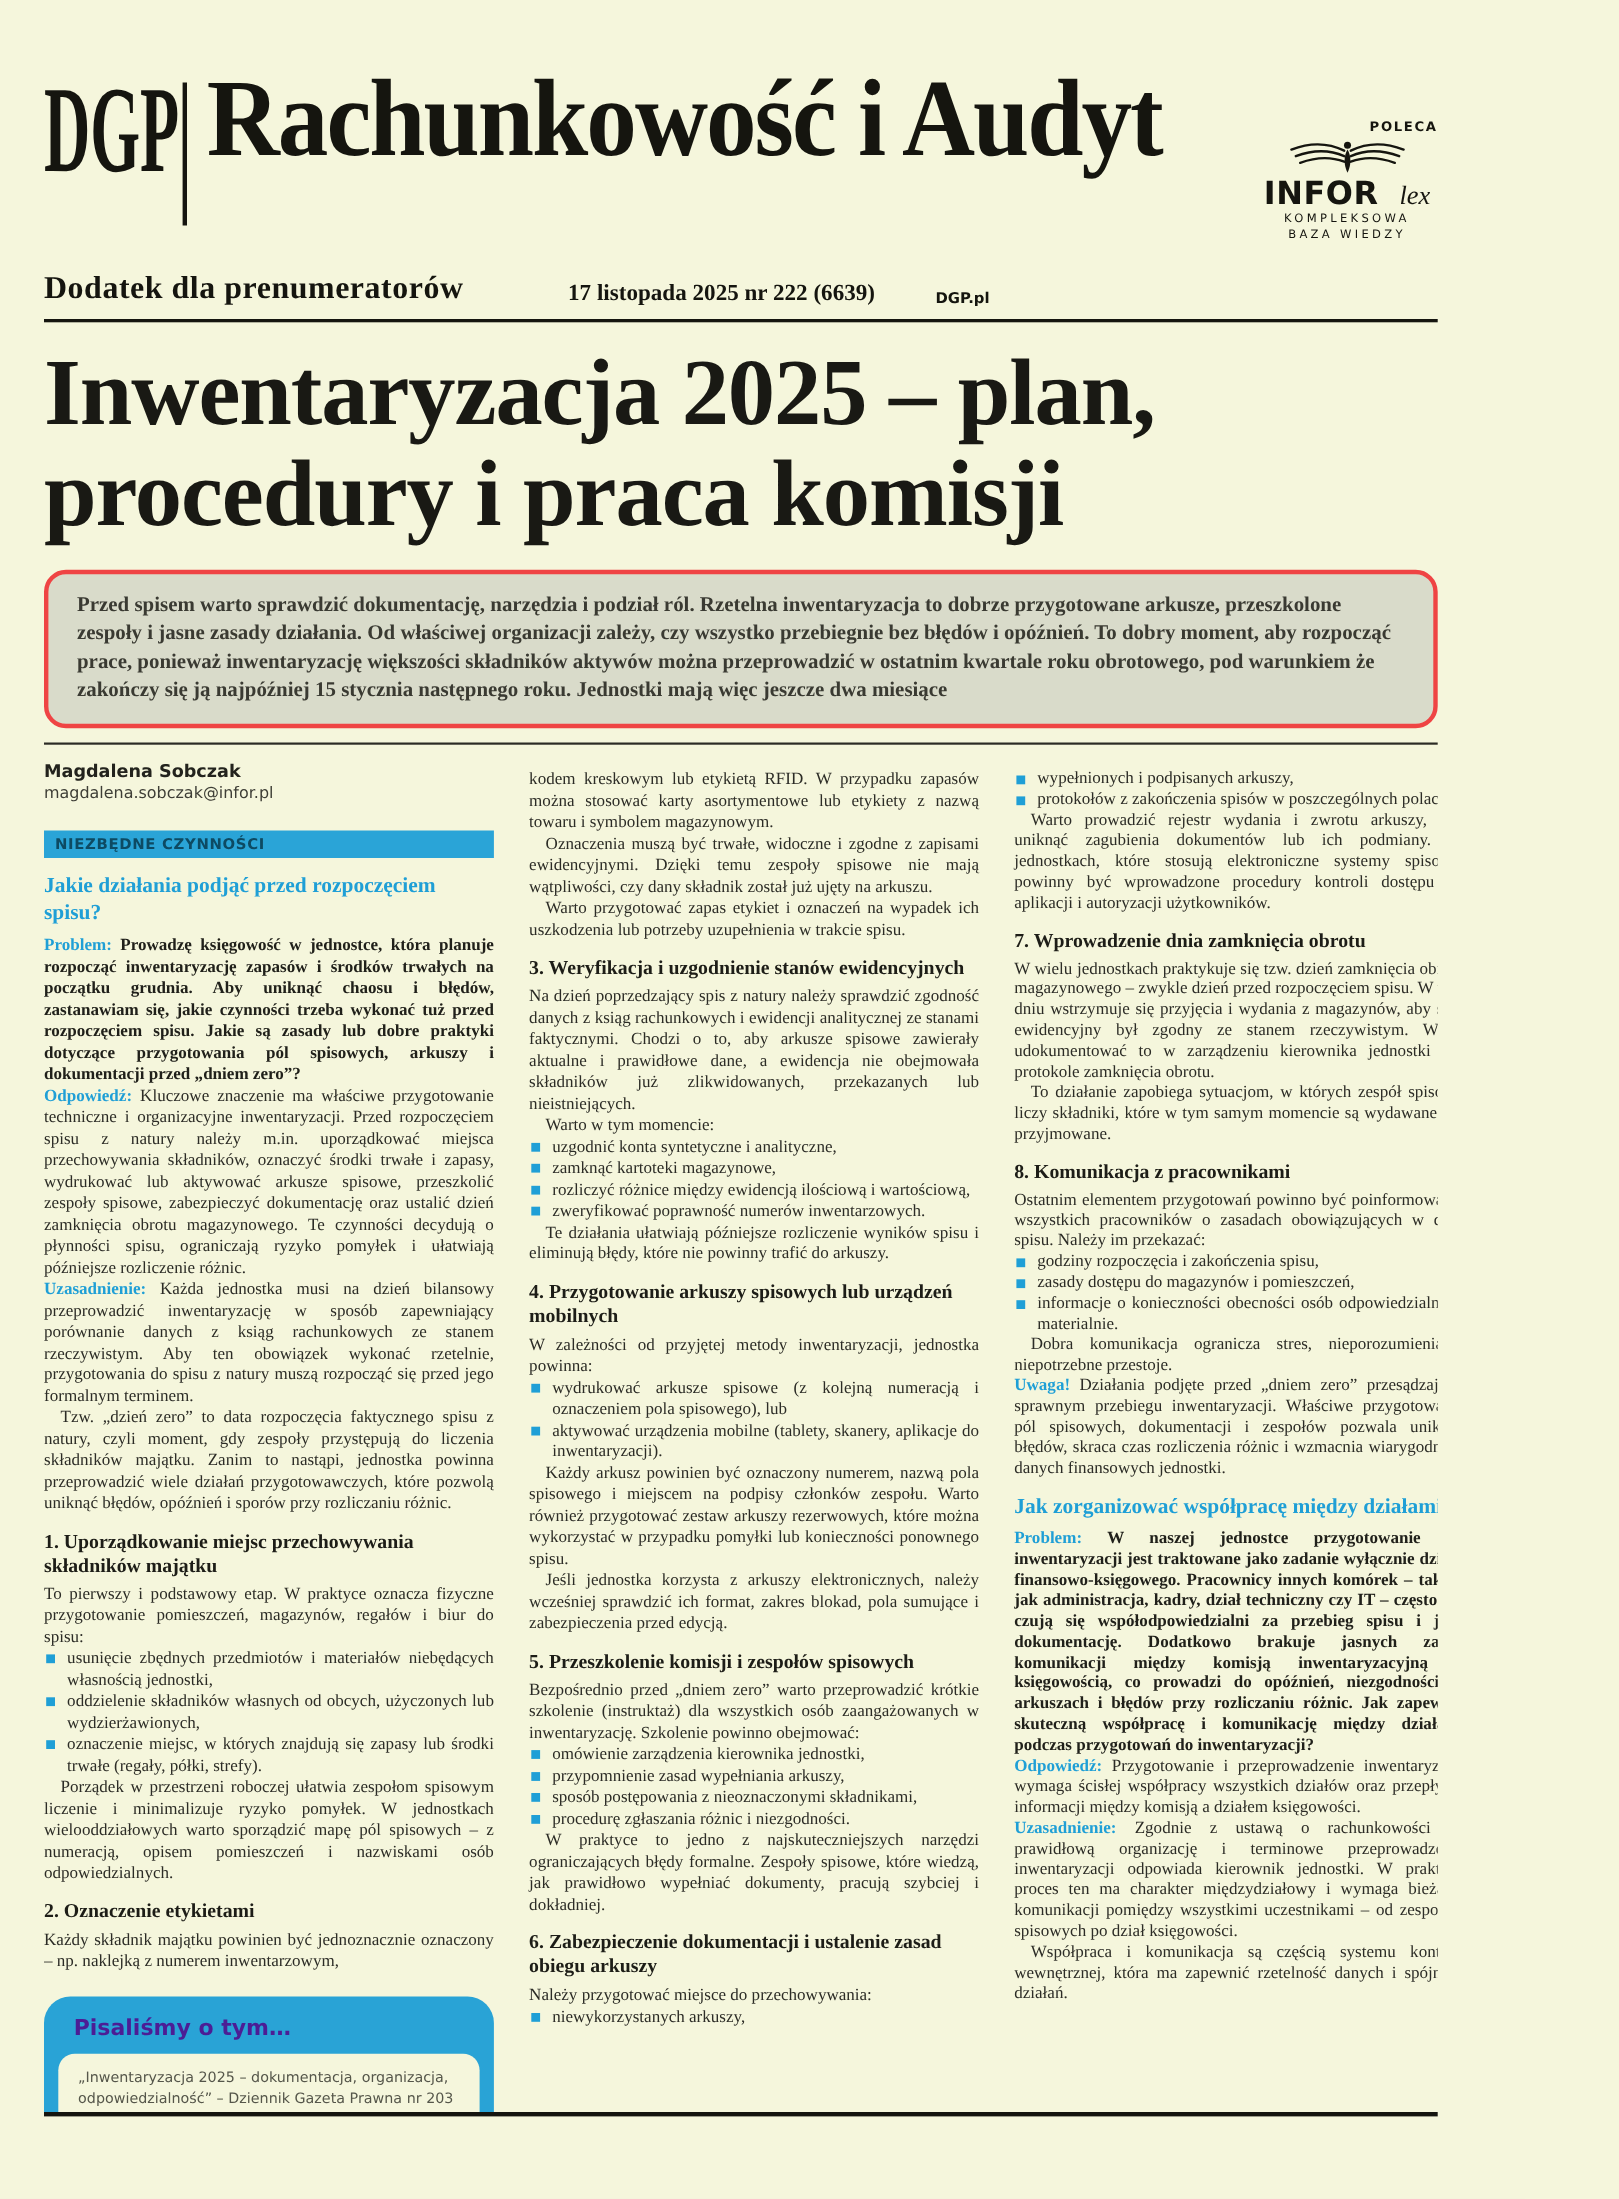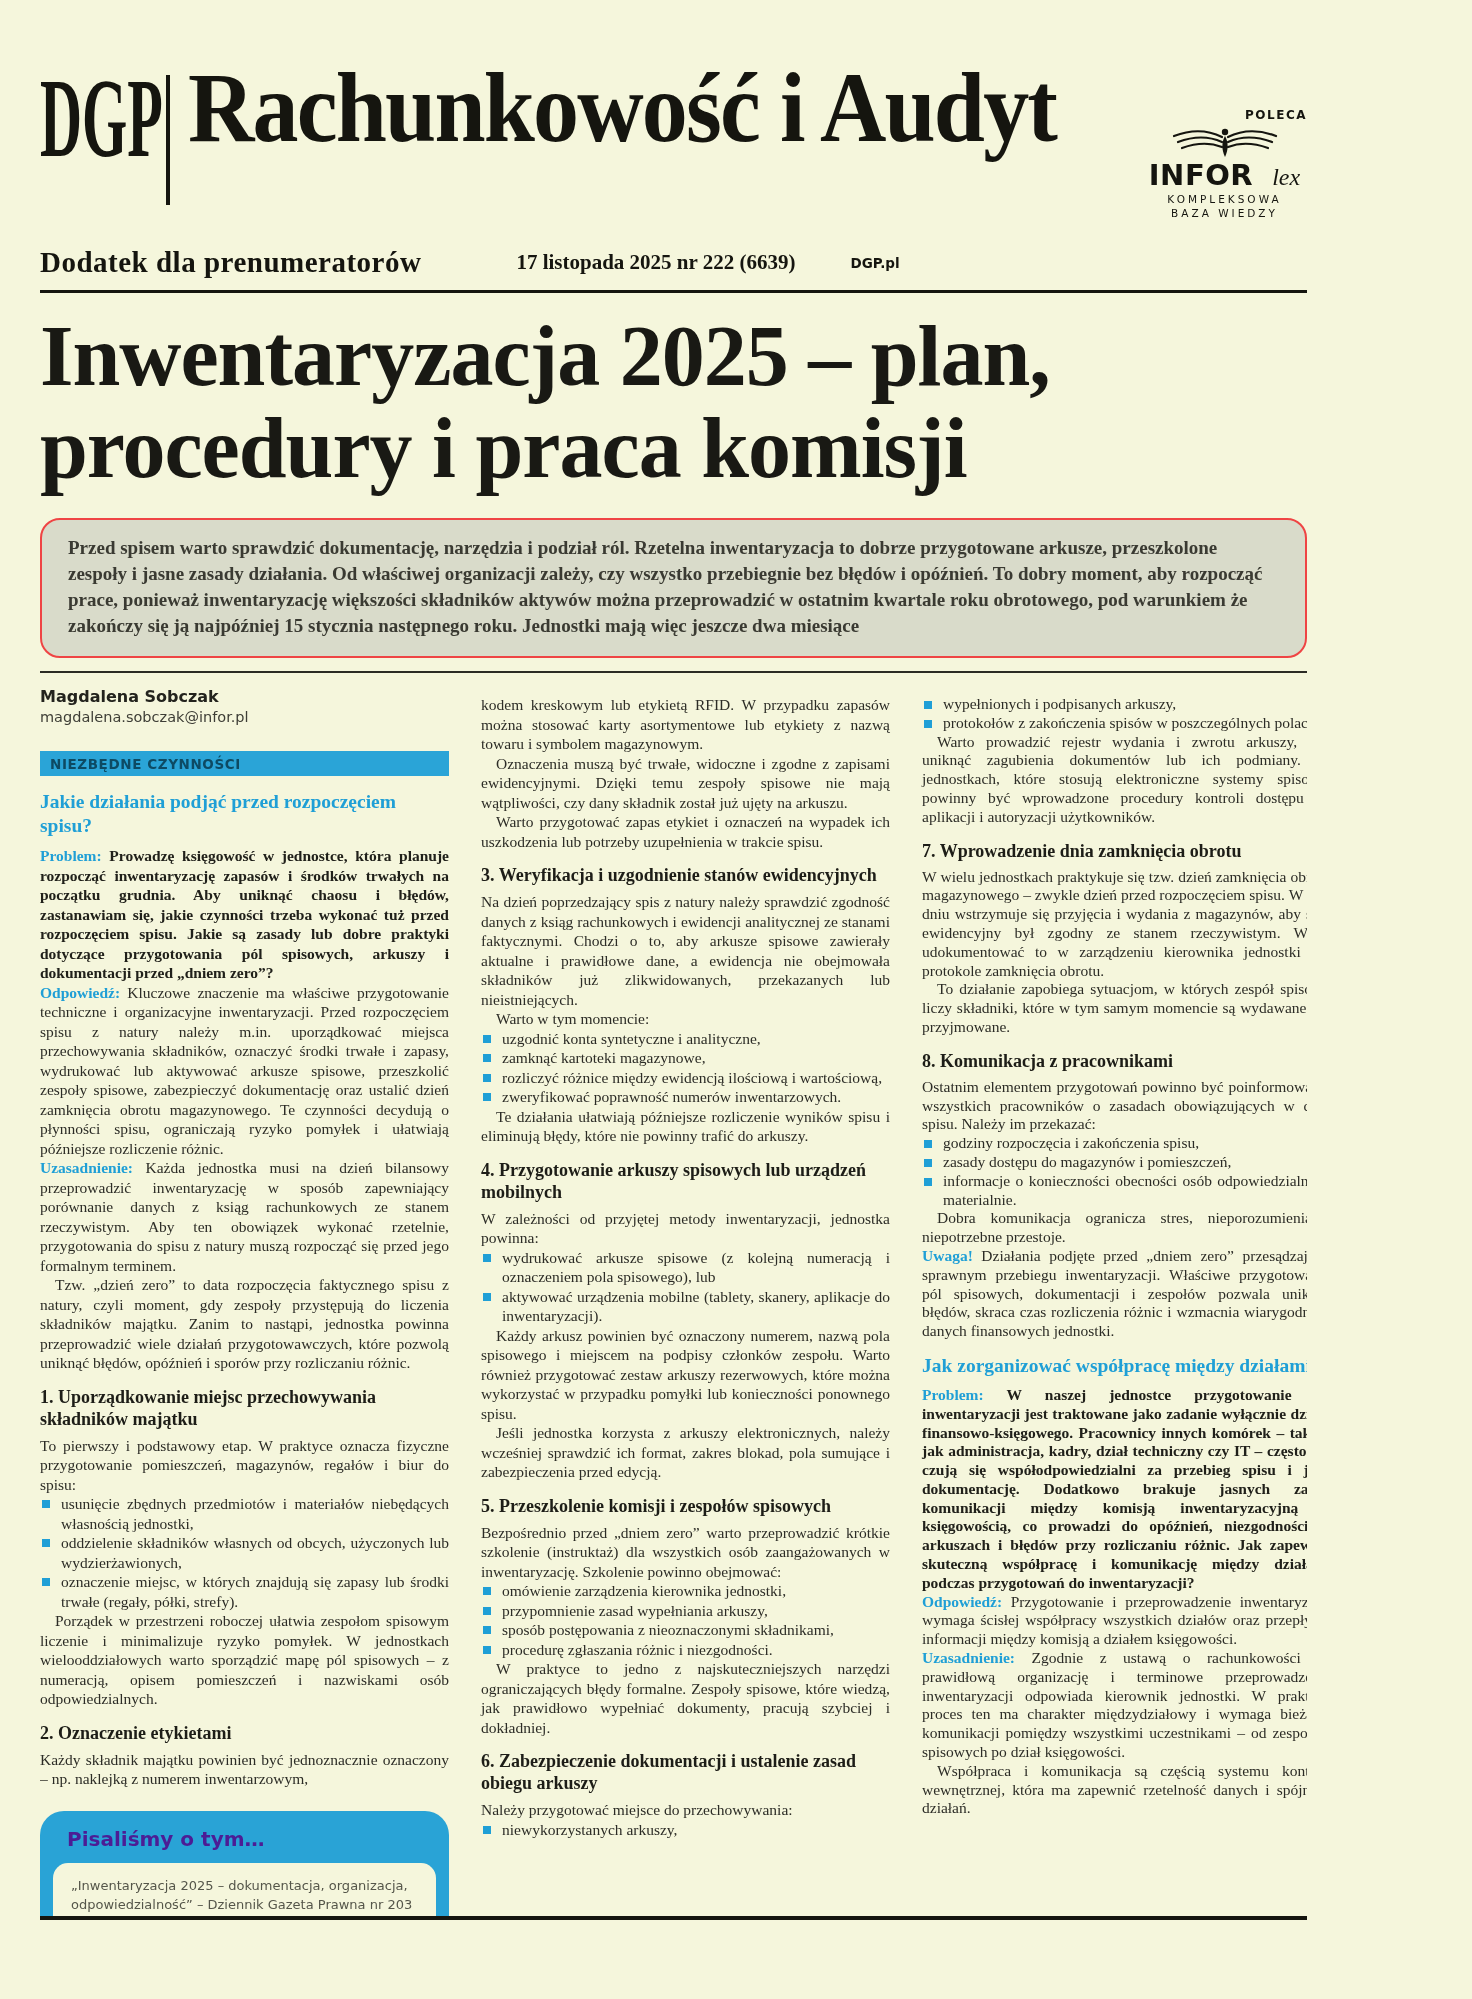--- a/index.html
+++ b/index.html
@@ -26,34 +26,34 @@
     font-size:100px; line-height:1; letter-spacing:-2px; color:#15150f;
     transform:scaleX(0.92); transform-origin:left top; white-space:nowrap;
   }
   .infor { position:absolute; right:0; top:108px; width:165px; text-align:center; }
   .poleca { text-align:right; font-family:"DejaVu Sans", sans-serif; font-weight:bold; font-size:12px; letter-spacing:1.5px; color:#15150f; margin-bottom:2px; }
   .eagle { display:block; margin:0 auto; }
   .infor-line { margin-top:-2px; white-space:nowrap; }
   .infor-brand { font-family:"DejaVu Sans", sans-serif; font-weight:bold; font-size:29px; letter-spacing:0.5px; color:#15150f; }
   .infor-lex { font-family:"Liberation Serif", serif; font-style:italic; font-size:24px; color:#15150f; margin-left:19px; }
   .infor-tag { font-family:"DejaVu Sans", sans-serif; font-size:10.5px; letter-spacing:3px; color:#15150f; line-height:1.35;text-align:center; }
-  .edition-row { position:absolute; left:0; top:246px; width:100%; display:flex; align-items:center; }
+  .edition-row { position:absolute; left:0; top:246px; width:100%; display:flex; align-items:flex-end; }
   .edition-label { font-family:"Liberation Serif", serif; font-weight:bold; font-size:29px; letter-spacing:0.5px; color:#15150f; }
   .issue-info { font-family:"Liberation Serif", serif; font-weight:bold; font-size:21px; color:#15150f; margin-left:95px; }
   .site { font-family:"DejaVu Sans", sans-serif; font-weight:bold; font-size:13.5px; color:#15150f; margin-left:55px; }
   .mast-rule { position:absolute; left:0; top:290px; width:100%; height:3px; background:#15150f; }
 
   
   .headline {
     margin-top:14px; width:1180px;
     font-family:"Liberation Serif", serif; font-weight:bold;
     font-size:86px; line-height:92px; letter-spacing:-1px; color:#191914;
   }
   .lead-box {
-    margin-top:24px; border:2px solid #ef4444; border-radius:20px;
+    margin-top:24px; border:4px solid #ef4444; border-radius:20px;
     background:#d9dbca; padding:15px 26px 17px 26px;
   }
   .lead { font-family:"Liberation Serif", serif; font-weight:bold; font-size:19px; line-height:26px; color:#3a3a32; text-align:left; }
   .thin-rule { margin-top:13px; height:2px; background:#2b2b24; }
 
   
   .columns { display:flex; gap:32px; margin-top:6px; height:1237px; overflow:hidden; }
   .col { width:409px; flex:0 0 409px; }
   .pad-top { padding-top:16px; }
 

